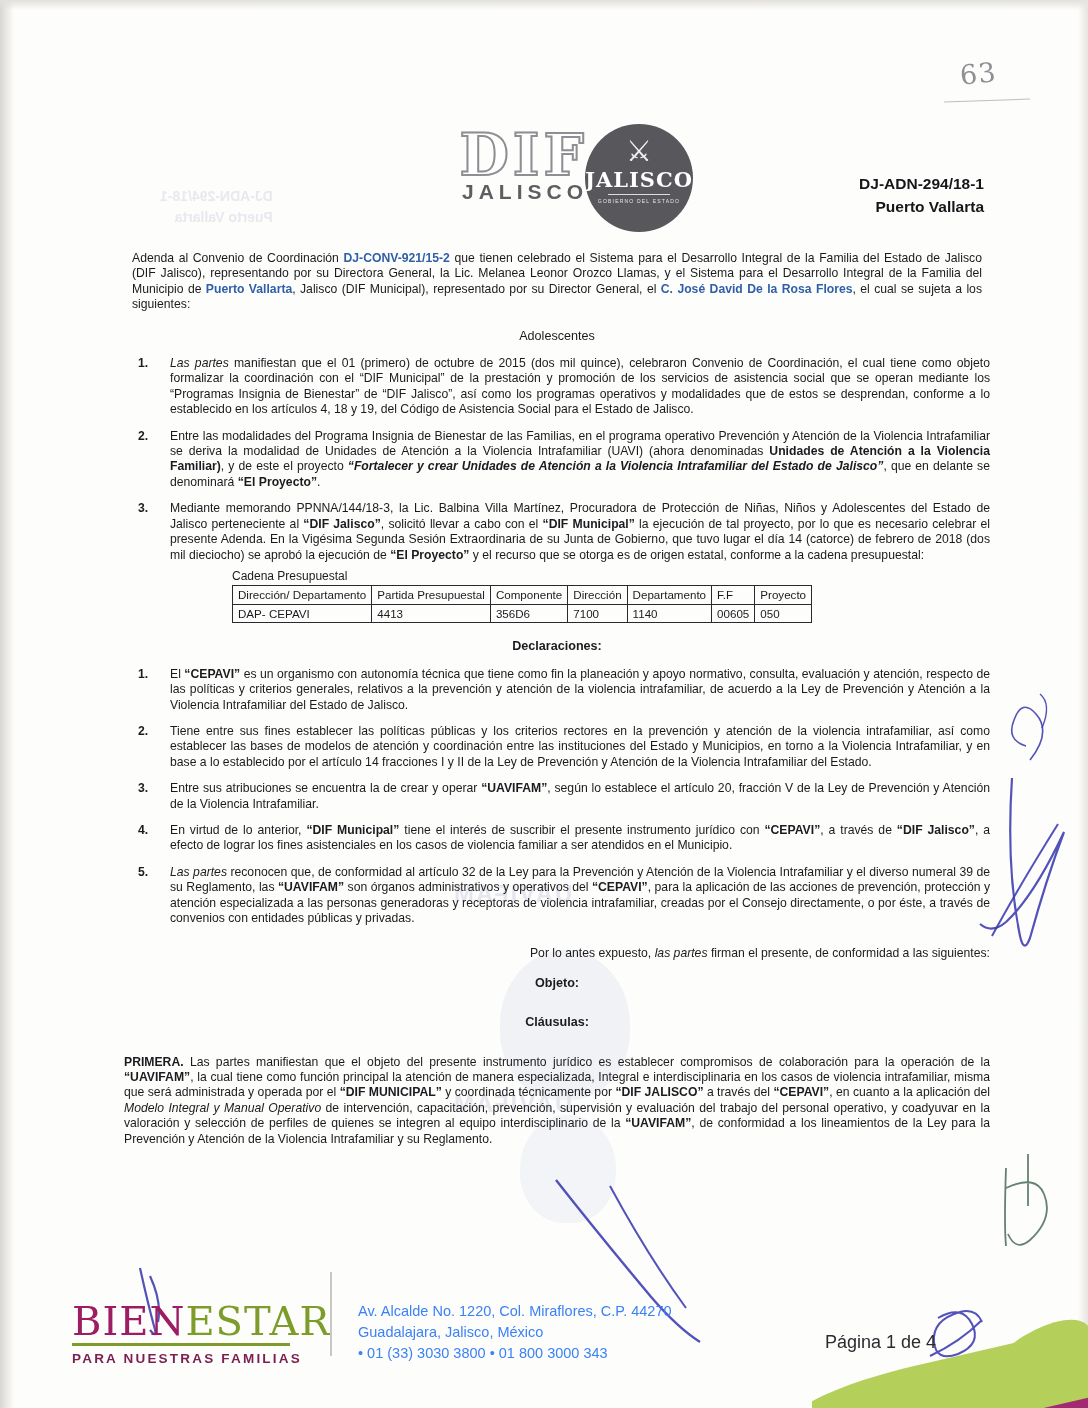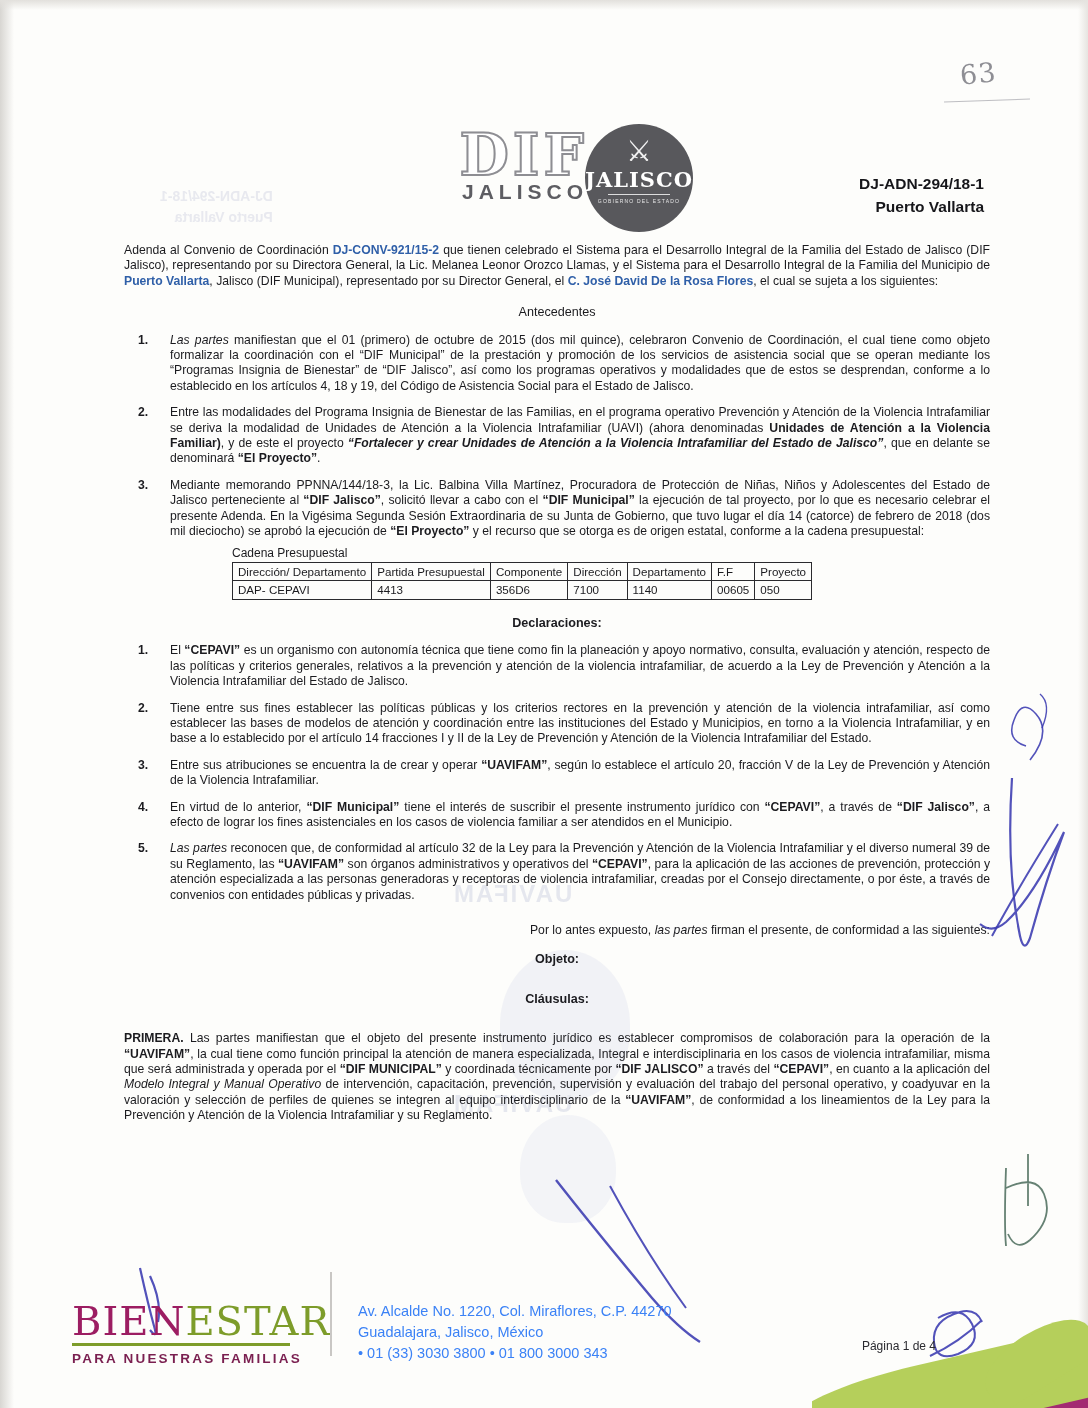--- a/index.html
+++ b/index.html
@@ -73,21 +73,21 @@
   
   .footer{position:absolute;left:0;bottom:0;width:1088px;height:148px;}
   .bien{position:absolute;left:72px;bottom:42px;}
   .bien-word{font-family:"DejaVu Serif",serif;font-size:40px;letter-spacing:1px;line-height:1;}
   .bien-word .m{color:#9c1d62;}
   .bien-word .g{color:#7d9c2a;}
   .bien-rule{width:218px;height:3px;background:#7d9c2a;margin-top:2px;}
   .bien-sub{font-size:13.5px;letter-spacing:2.2px;color:#7a1f50;margin-top:5px;font-weight:700;}
   .divider{position:absolute;left:330px;bottom:52px;width:2px;height:84px;background:#c9c7c4;}
   .addr{position:absolute;left:358px;bottom:44px;font-size:14.5px;line-height:21px;color:#3b82f6;}
-  .pagina{position:absolute;right:152px;bottom:55px;font-size:12px;color:#2b2b30;}
+  .pagina{position:absolute;right:152px;bottom:55px;font-size:18px;color:#2b2b30;}
 
   
   .ribbon{position:absolute;right:0;bottom:0;width:276px;height:150px;overflow:hidden;}
   .rb{position:absolute;}
   .rb1{right:-30px;bottom:-20px;width:330px;height:70px;background:#b5cf5b;
     transform:rotate(-13deg);border-radius:40% 0 0 0;}
   .rb2{right:-40px;bottom:-38px;width:340px;height:74px;background:#a32a72;
     transform:rotate(-11deg);border-radius:45% 0 0 0;}
   .rb3{right:-60px;bottom:-70px;width:360px;height:80px;background:#c9dd86;
     transform:rotate(-9deg);}
@@ -144,25 +144,25 @@
     <div>Puerto Vallarta</div>
   </div>
 
   <div class="wm wm-uav1">UAVIFAM</div>
   <div class="wm-crest"></div>
   <div class="wm wm-uav2">UAVIFAM</div>
   <div class="wm-crest2"></div>
 
   <div class="body">
 
-    <p class="intro" style="margin:0;">
+    <p class="intro" style="margin:8px;">
       <span>Adenda al Convenio de Coordinación </span><span class="blue">DJ-CONV-921/15-2</span><span> que tienen celebrado el Sistema para el Desarrollo Integral de la Familia del Estado de Jalisco (DIF Jalisco), representando por su Directora General, la Lic. Melanea Leonor Orozco Llamas, y el Sistema para el Desarrollo Integral de la Familia del Municipio de </span><span class="blue">Puerto Vallarta</span><span>, Jalisco (DIF Municipal), representado por su Director General, el </span><span class="blue">C. José David De la Rosa Flores</span><span>, el cual se sujeta a los siguientes:</span>
     </p>
 
-    <div class="sec-title">Antecedentes</div>
+    <div class="sec-title">Adolescentes</div>
 
     <ol class="lst">
       <li>
         <span class="num">1.</span>
         <i>Las partes</i><span> manifiestan que el 01 (primero) de octubre de 2015 (dos mil quince), celebraron Convenio de Coordinación, el cual tiene como objeto formalizar la coordinación con el “DIF Municipal” de la prestación y promoción de los servicios de asistencia social que se operan mediante los “Programas Insignia de Bienestar” de “DIF Jalisco”, así como los programas operativos y modalidades que de estos se desprendan, conforme a lo establecido en los artículos 4, 18 y 19, del Código de Asistencia Social para el Estado de Jalisco.</span>
       </li>
       <li>
         <span class="num">2.</span>
         <span>Entre las modalidades del Programa Insignia de Bienestar de las Familias, en el programa operativo Prevención y Atención de la Violencia Intrafamiliar se deriva la modalidad de Unidades de Atención a la Violencia Intrafamiliar (UAVI) (ahora denominadas </span><b>Unidades de Atención a la Violencia Familiar)</b><span>, y de este el proyecto </span><span class="bi">“Fortalecer y crear Unidades de Atención a la Violencia Intrafamiliar del Estado de Jalisco”</span><span>, que en delante se denominará </span><b>“El Proyecto”</b><span>.</span>
       </li>

